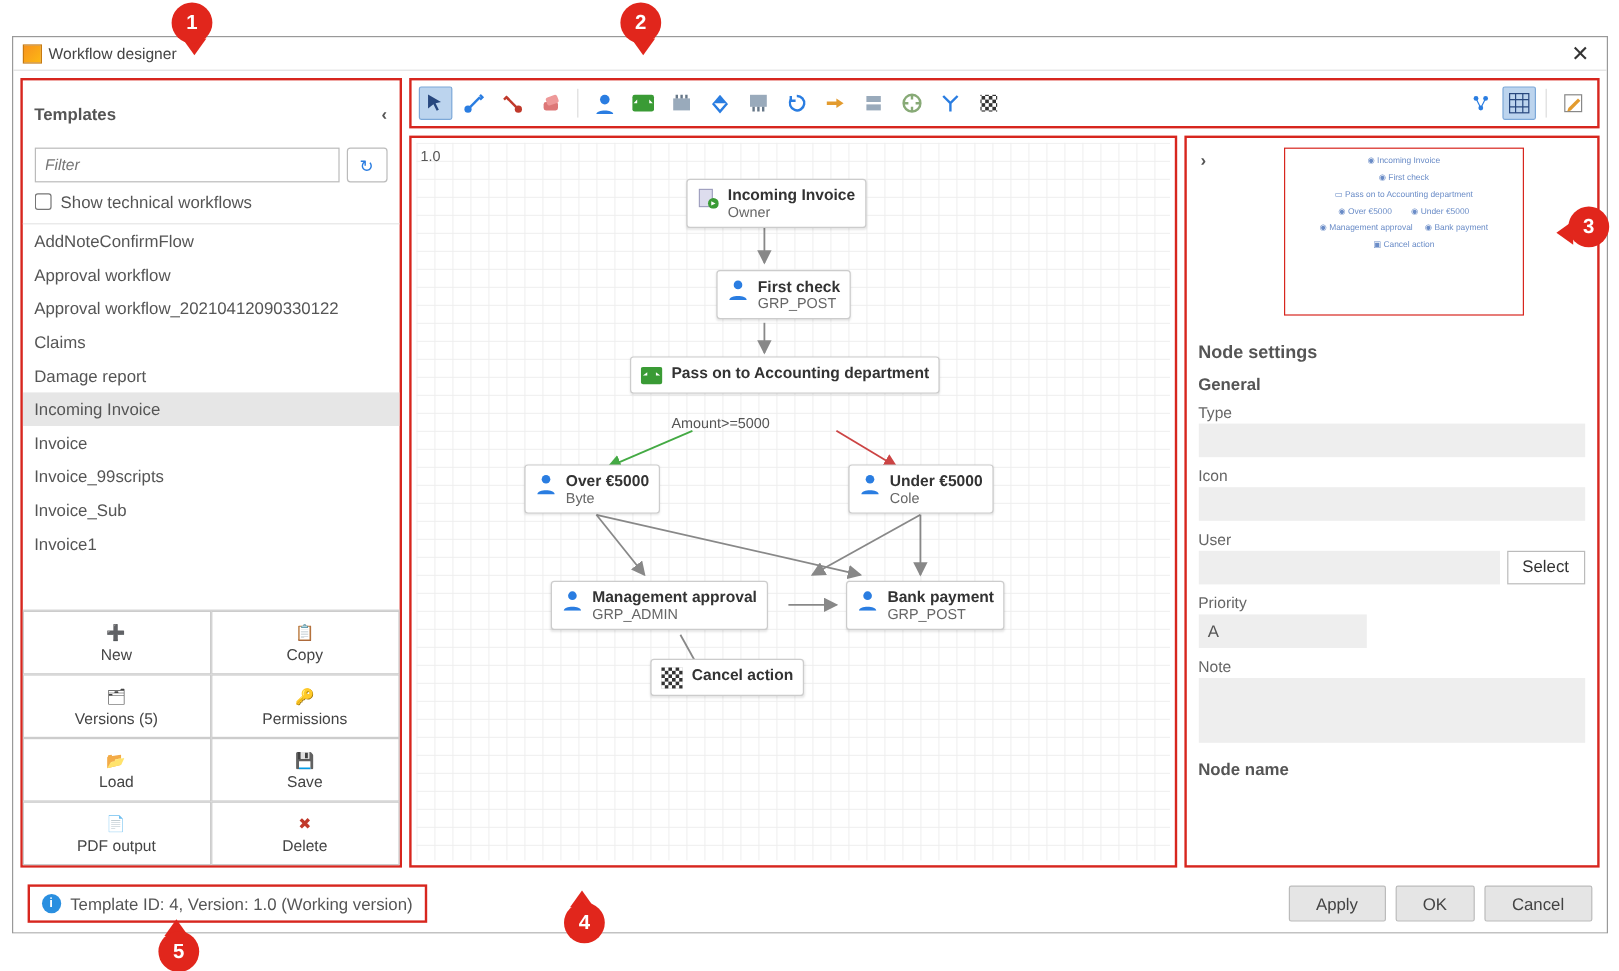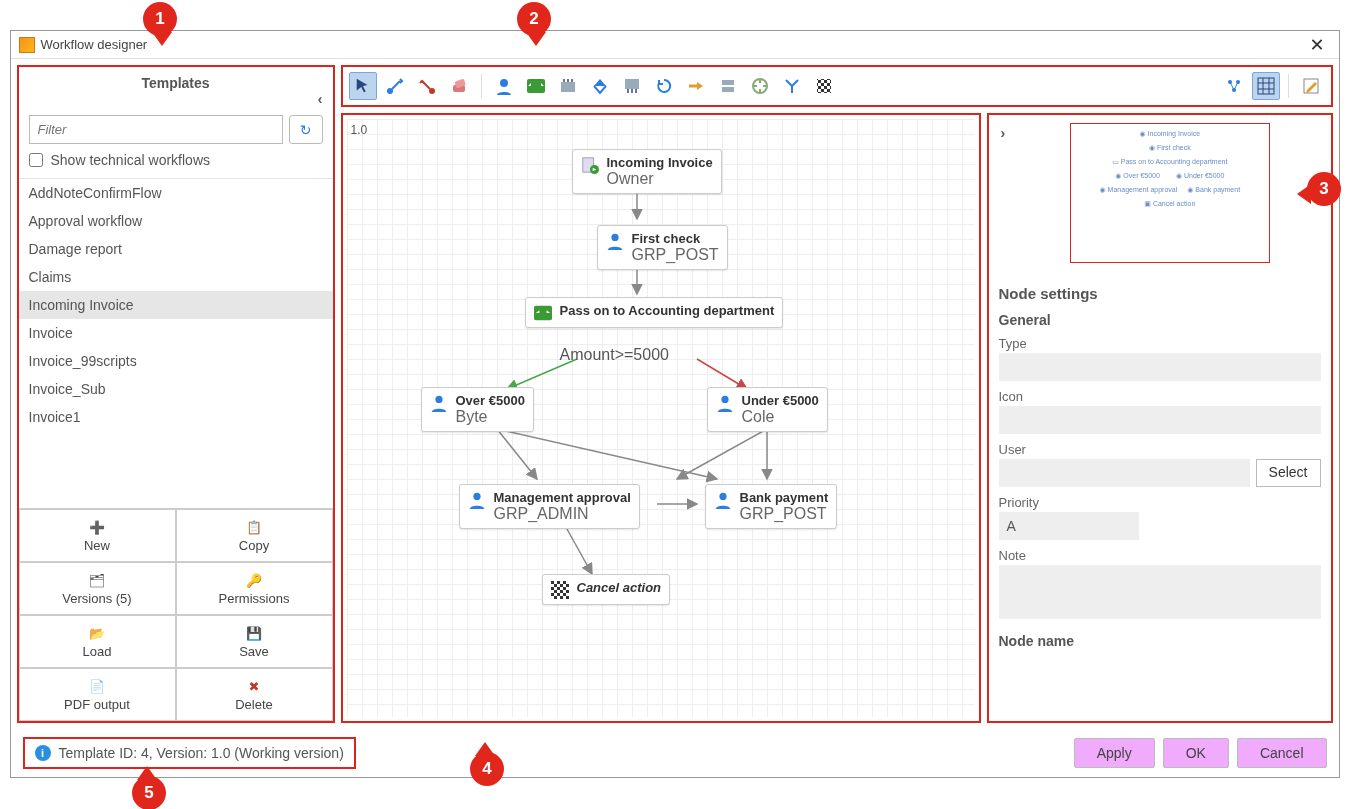--- a/index.html
+++ b/index.html
@@ -9,21 +9,21 @@
 
 .titlebar { height: 28px; display: flex; align-items: center; padding: 0 8px; border-bottom: 1px solid #e0e0e0; }
 .titlebar .icon-app { width: 16px; height: 16px; background: linear-gradient(135deg,#f7931e,#fdb813); border:1px solid #c77a10; margin-right:6px; }
 .titlebar .title { flex:1; font-size:13px; color:#444; }
 .titlebar .close-x { font-size:18px; color:#333; cursor:pointer; padding:0 6px; }
 
 .content { display:flex; height: calc(100% - 28px - 48px); }
 
 
 .sidebar { width: 318px; border: 2px solid #d7261e; margin: 6px; display:flex; flex-direction:column; }
-.side-header { display:flex; align-items:center; padding:8px 10px; color:#555; font-weight:600;flex-direction:column; }
+.side-header { display:flex; align-items:center; padding:20px 10px; color:#555; font-weight:600; }
 .side-header span.arrow { margin-left:auto; font-size:14px; }
 .filter-row { display:flex; gap:6px; padding:0 10px 8px; }
 .filter-row input { flex:1; padding:6px 8px; border:1px solid #bbb; font-style:italic; color:#888; font-size:13px; }
 .filter-row .refresh { width:34px; border:1px solid #bbb; display:flex; align-items:center; justify-content:center; color:#2a7de1; border-radius:3px; }
 .checkrow { display:flex; align-items:center; gap:8px; padding:0 10px 10px; color:#555; }
 .checkrow input { width:14px; height:14px; }
 
 .template-list { flex:1; overflow:auto; border-top:1px solid #e5e5e5; }
 .template-list .item { padding:6px 10px; color:#555; cursor:pointer; }
 .template-list .item.active { background:#e6e6e6; }
@@ -40,21 +40,21 @@
 .toolbar .spacer { flex:1; }
 .toolbar .sep { width:1px; height:24px; background:#ddd; margin:0 4px; }
 
 .canvas-row { flex:1; display:flex; gap:6px; margin-top:6px; min-height:0; }
 .canvas-wrap { flex:1; border:2px solid #d7261e; position:relative; overflow:hidden; }
 .canvas { position:absolute; inset:4px; background-image: linear-gradient(#eee 1px, transparent 1px), linear-gradient(90deg, #eee 1px, transparent 1px); background-size:15px 15px; }
 .canvas .ver-label { position:absolute; top:4px; left:4px; font-size:12px; color:#555; }
 .node { position:absolute; display:flex; gap:8px; align-items:flex-start; background:#fff; border:1px solid #ccc; border-radius:3px; padding:5px 8px; box-shadow:0 1px 2px rgba(0,0,0,.1); }
 .node .nic { width:18px; height:18px; margin-top:1px; }
 .node .nt { font-weight:600; font-size:13px; color:#333; }
-.node .ns { font-size:16px; color:#666; }
+.node .ns { font-size:12px; color:#666; }
 .node.plain { border:none; background:transparent; box-shadow:none; }
 
 svg.edges { position:absolute; inset:0; width:100%; height:100%; pointer-events:none; }
 
 
 .rpanel { width:346px; border:2px solid #d7261e; display:flex; flex-direction:column; overflow:hidden; }
 .minimap { display:flex; gap:8px; padding:8px; }
 .minimap .chev { font-weight:bold; color:#555; padding:2px 4px; }
 .minimap .thumb { width:200px; height:140px; border:1px solid #d7261e; margin:0 auto; position:relative; background:#fff; }
 .minimap .thumb .mm { position:absolute; inset:6px; display:flex; flex-direction:column; align-items:center; gap:6px; }
@@ -68,21 +68,21 @@
 .settings .fld.short { width:140px; display:flex; align-items:center; padding:0 8px; color:#555; }
 .settings .urow { display:flex; gap:6px; }
 .settings .urow .fld { flex:1; }
 .settings .selbtn { border:1px solid #bbb; padding:4px 12px; background:#fff; cursor:pointer; }
 
 
 .footer { position:absolute; bottom:0; left:0; right:0; height:48px; display:flex; align-items:center; padding:0 12px; }
 .status { border:2px solid #d7261e; padding:6px 10px; display:flex; align-items:center; gap:8px; color:#555; }
 .status .info-ic { width:16px; height:16px; border-radius:50%; background:#2a8fe0; color:#fff; display:flex; align-items:center; justify-content:center; font-size:11px; font-weight:bold; }
 .footer .fbtns { margin-left:auto; display:flex; gap:8px; }
-.footer .fbtn { border:1px solid #bbb; padding:6px 22px; background:#f0abfc; cursor:pointer; color:#444; border-radius:2px; }
+.footer .fbtn { border:1px solid #bbb; padding:6px 22px; background:#e5e5e5; cursor:pointer; color:#444; border-radius:2px; }
 
 
 .pin { position:absolute; width:38px; height:48px; z-index:50; }
 .pin .circ { width:34px; height:34px; border-radius:50%; background:#e1261c; color:#fff; display:flex; align-items:center; justify-content:center; font-weight:700; font-size:17px; position:relative; }
 .pin .tail { width:0; height:0; border-left:10px solid transparent; border-right:10px solid transparent; border-top:14px solid #e1261c; margin:-4px auto 0; }
 .pin.side .circ { }
 .pin.side .tail { border-top:10px solid transparent; border-bottom:10px solid transparent; border-right:14px solid #e1261c; border-left:none; margin:0; position:absolute; left:-10px; top:12px; }
 .pin.side { display:flex; }
 
 
@@ -130,22 +130,23 @@
         <input type="text" placeholder="Filter" style="">
         <div class="refresh">↻</div>
       </div>
       <div class="checkrow">
         <input type="checkbox" style="">
         <span>Show technical workflows</span>
       </div>
       <div class="template-list">
         <div class="item">AddNoteConfirmFlow</div>
         <div class="item">Approval workflow</div>
+        <div class="item">Approval workflow_20210412090330122</div>
+        <div class="item">Claims</div>
         <div class="item">Damage report</div>
-        <div class="item">Claims</div>
         <div class="item active">Incoming Invoice</div>
         <div class="item">Invoice</div>
         <div class="item">Invoice_99scripts</div>
         <div class="item">Invoice_Sub</div>
         <div class="item">Invoice1</div>
       </div>
       <div class="side-buttons">
         <div class="btn">
             <div class="ic" style="color:#3a9b35;">➕</div>
             <span>New</span>
@@ -362,21 +363,21 @@
                   <path d="M6 8l-4 0 4-3v6z" fill="#fff"></path>
                   <path d="M14 8l4 0-4-3v6z" fill="#fff"></path>
                 </svg>
               <div>
                   <div class="nt">Pass on to Accounting department</div>
                 </div>
             </div>
             <div class="node plain" style="left:205px; top:222px;">
               <div class="ns" style="color:#555;">Amount&gt;=5000</div>
             </div>
-            <div class="node" style="left:74px; top:268px;">
+            <div class="node" style="left:90px; top:268px;">
               <svg class="nic svg-person" viewBox="0 0 20 20">
                   <circle cx="10" cy="6" r="4"></circle>
                   <path d="M2 20c0-5 16-5 16 0"></path>
                 </svg>
               <div>
                   <div class="nt">Over €5000</div>
                   <div class="ns">Byte</div>
                 </div>
             </div>
             <div class="node" style="left:360px; top:268px;">
@@ -402,21 +403,21 @@
             <div class="node" style="left:358px; top:365px;">
               <svg class="nic svg-person" viewBox="0 0 20 20">
                   <circle cx="10" cy="6" r="4"></circle>
                   <path d="M2 20c0-5 16-5 16 0"></path>
                 </svg>
               <div>
                   <div class="nt">Bank payment</div>
                   <div class="ns">GRP_POST</div>
                 </div>
             </div>
-            <div class="node" style="left:195px; top:455px;font-style:italic;">
+            <div class="node" style="left:195px; top:430px;">
               <svg class="nic" viewBox="0 0 18 18">
                   <rect width="18" height="18" fill="url(#chk)"></rect>
                 </svg>
               <div>
                   <div class="nt">Cancel action</div>
                 </div>
             </div>
           </div>
         </div>
 

